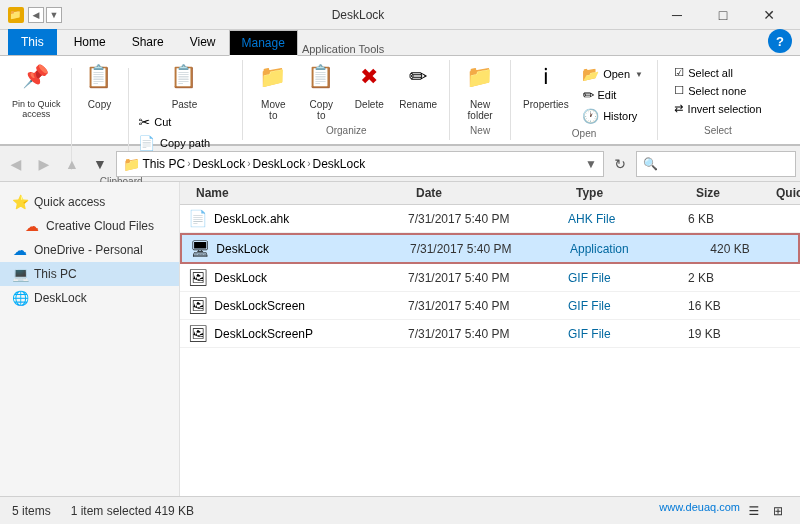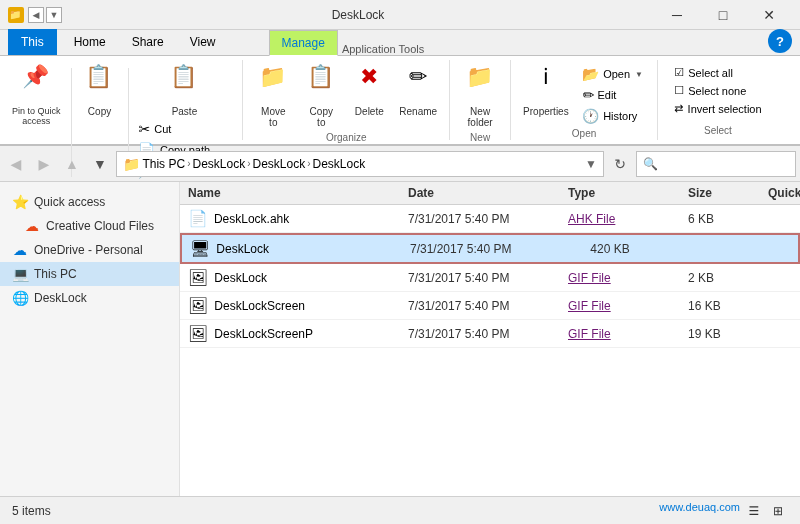--- a/index.html
+++ b/index.html
@@ -38,27 +38,26 @@
       border: 1px solid transparent;
       height: 26px;
       display: flex; align-items: center;
     }
     .ribbon-tab.file-tab {
       background: #0078d7;
       color: #fff;
       margin-right: 4px;
     }
     .ribbon-tab.manage-tab {
-      background: #bef264;
+      background: #000000;
       color: #0078d7;
       border: 1px solid #c0c0c0;
       border-bottom: 1px solid #fff;
       margin-bottom: -1px;
       font-weight: 500;
-      margin-left: 40px;
     }
 
     
     .ribbon {
       background: #fff;
       border-bottom: 2px solid #c0c0c0;
       display: flex;
       align-items: stretch;
       padding: 4px 0;
       height: 90px;
@@ -85,21 +84,21 @@
     .ribbon-btn {
       display: flex;
       flex-direction: column;
       align-items: center;
       cursor: pointer;
       padding: 2px 4px;
       min-width: 44px;
       border-radius: 2px;
     }
     .ribbon-btn .btn-icon { font-size: 22px; line-height: 1; }
-    .ribbon-btn .btn-label { font-size: 10px; text-align: center; color: #333; margin-top: 18px; }
+    .ribbon-btn .btn-label { font-size: 10px; text-align: center; color: #333; margin-top: 11px; }
     .ribbon-btn-small {
       display: flex;
       align-items: center;
       gap: 4px;
       cursor: pointer;
       padding: 2px 4px;
       border-radius: 2px;
       font-size: 11px;
       white-space: nowrap;
     }
@@ -213,41 +212,41 @@
       align-items: center;
       padding: 4px 8px;
       background: #f0f0f0;
       border-bottom: 1px solid #d0d0d0;
       font-size: 12px;
       font-weight: 600;
       color: #333;
       position: sticky;
       top: 0;
     }
-    .col-name { flex: 0 0 220px; }
+    .col-name { flex: 0 0 220px; margin-left: 8px; }
     .col-date { flex: 0 0 160px; }
     .col-type { flex: 0 0 120px; }
     .col-size { flex: 0 0 80px; }
     .col-tags { flex: 1; }
     .file-row {
       display: flex;
       align-items: center;
       padding: 4px 8px;
       border-bottom: 1px solid #f0f0f0;
       font-size: 12px;
       cursor: pointer;
     }
     .file-row.selected {
       background: #cde8ff;
       border: 1px solid #e0a0a0;
     }
     .file-icon { font-size: 16px; margin-right: 6px; }
     .file-name { flex: 0 0 196px; overflow: hidden; text-overflow: ellipsis; white-space: nowrap; }
     .file-date { flex: 0 0 160px; color: #333; }
-    .file-type { flex: 0 0 120px; color: #701a75; text-decoration: underline; }
+    .file-type { flex: 0 0 120px; color: #0369a1; }
     .file-size { flex: 0 0 80px; color: #333; }
     .file-tags { flex: 1; color: #333; }
 
     
     .status-bar {
       height: 28px;
       background: #f0f0f0;
       border-top: 1px solid #d0d0d0;
       display: flex;
       align-items: center;
@@ -496,20 +495,21 @@
     <div class="file-type" style="flex:0 0 120px;">AHK File</div>
     <div class="file-size" style="flex:0 0 80px;">6 KB</div>
     <div class="file-tags"></div>
   </div>
         <div class="file-row selected" style="border: 2px solid rgb(192, 112, 112); background: rgb(205, 232, 255);">
     <div class="file-name" style="display:flex;align-items:center;flex:0 0 220px;">
       <span class="file-icon">🖥</span>
       <span>DeskLock</span>
     </div>
     <div class="file-date" style="flex:0 0 160px;">7/31/2017 5:40 PM</div>
+    <div class="file-type" style="flex:0 0 120px;">Application</div>
     <div class="file-size" style="flex:0 0 80px;text-align:center;">420 KB</div>
     <div class="file-tags"></div>
   </div>
         <div class="file-row">
     <div class="file-name" style="display:flex;align-items:center;flex:0 0 220px;">
       <span class="file-icon">🖼</span>
       <span>DeskLock</span>
     </div>
     <div class="file-date" style="flex:0 0 160px;">7/31/2017 5:40 PM</div>
     <div class="file-type" style="flex:0 0 120px;">GIF File</div>
@@ -535,18 +535,19 @@
     <div class="file-type" style="flex:0 0 120px;">GIF File</div>
     <div class="file-size" style="flex:0 0 80px;">19 KB</div>
     <div class="file-tags"></div>
   </div>
       </div>
   </div>
 </div>
 
 <div class="status-bar">
   <span>5 items</span>
+  <span>1 item selected  419 KB</span>
   <div class="status-right">
     <span style="color:#0078d7; font-size:11px;">www.deuaq.com</span>
     <div class="view-btn">☰</div>
     <div class="view-btn">⊞</div>
   </div>
 </div>
 
 </body></html>

